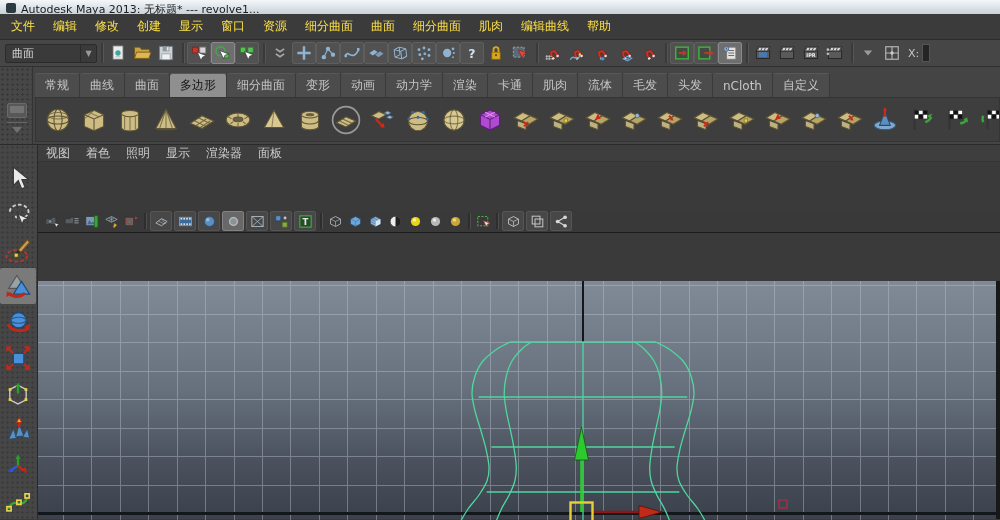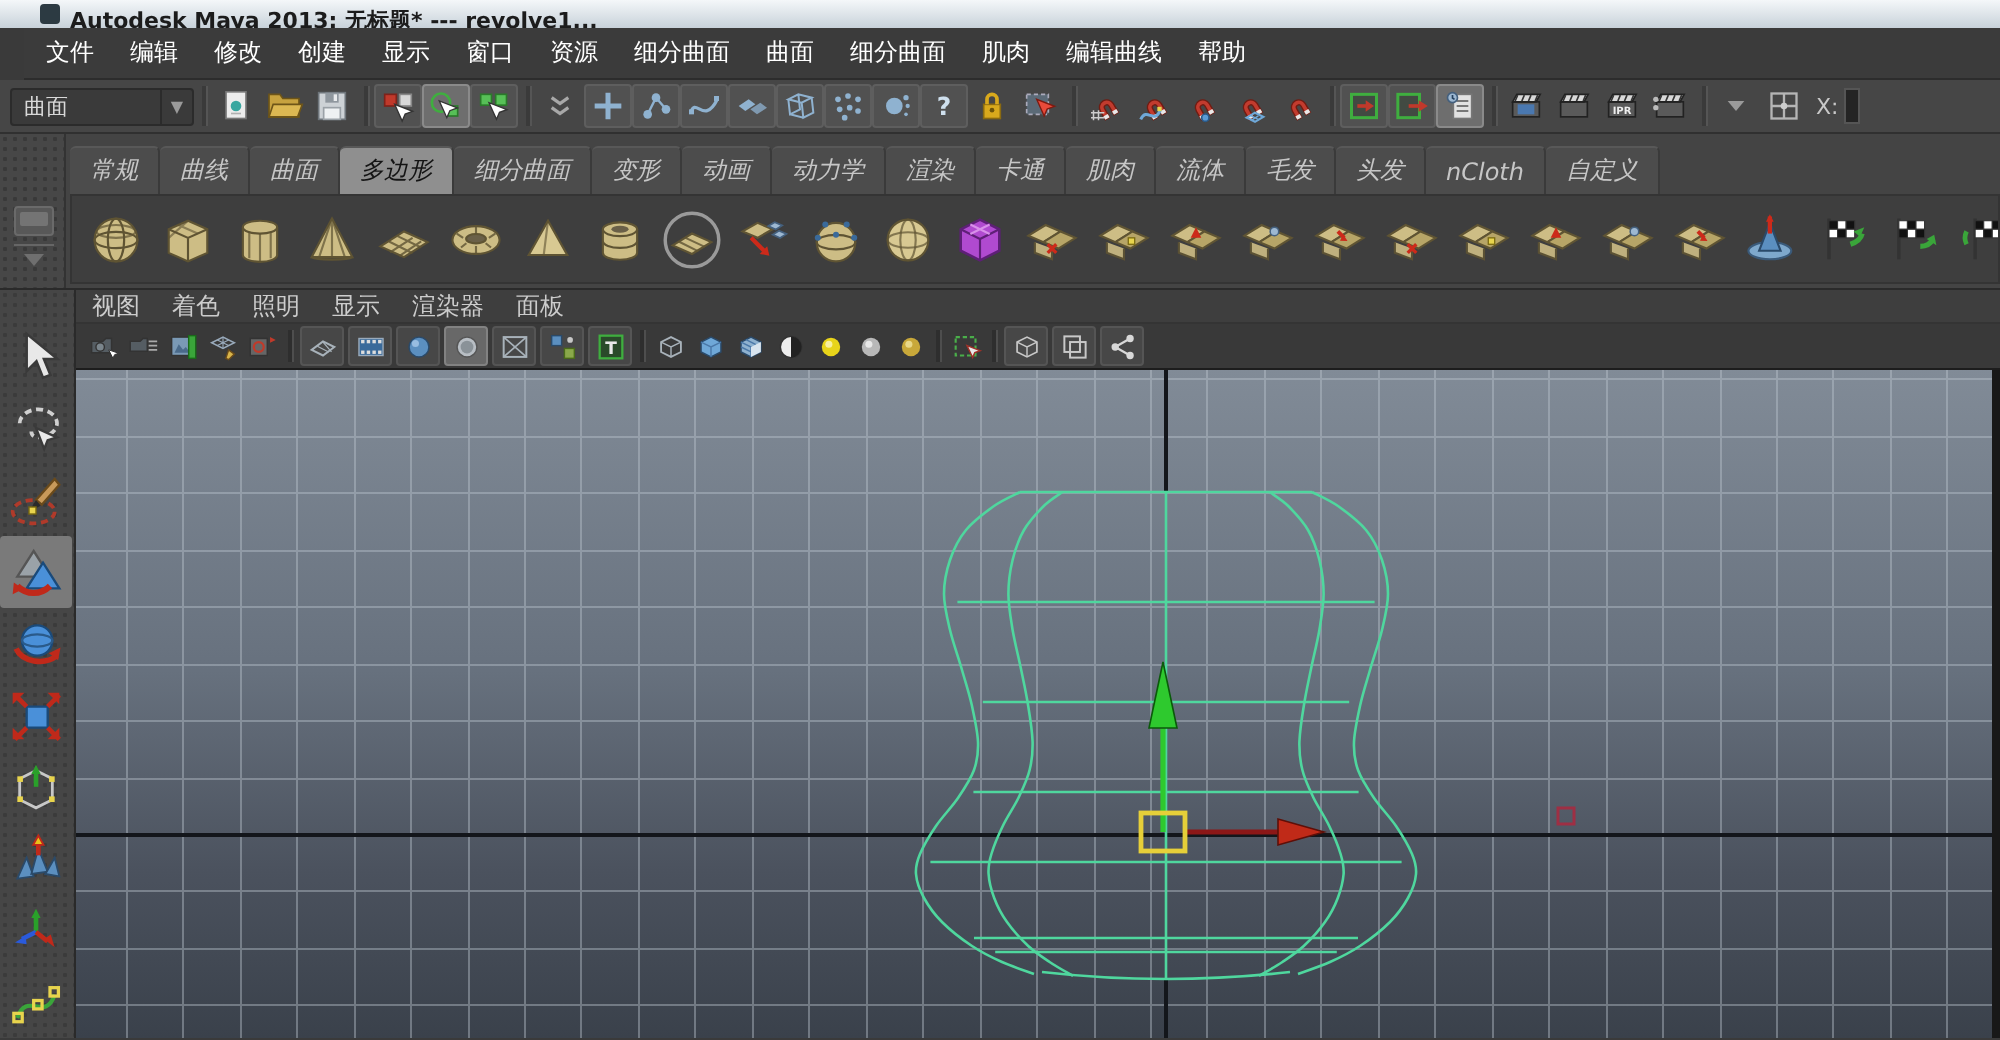--- a/index.html
+++ b/index.html
@@ -1,56 +1,56 @@
 <!DOCTYPE html>
 <html><head>
 <meta charset="utf-8">
 <style>
   html,body{margin:0;padding:0;width:1000px;height:520px;overflow:hidden;background:#3a3a3a;
     font-family:"DejaVu Sans","Liberation Sans",sans-serif;-webkit-font-smoothing:antialiased;}
   *{box-sizing:border-box;}
-  .titlebar{height:14px;background:linear-gradient(#f4f7f9,#c8d2da);display:flex;align-items:center;
-    padding:0 0 0 20px;color:#1c1c1c;font-size:11px;font-weight:bold;white-space:nowrap;overflow:hidden;}
+  .titlebar{height:14px;background:linear-gradient(#f4f7f9,#c8d2da);display:flex;align-items:flex-end;
+    padding:0 0 0 6px;color:#1c1c1c;font-size:11px;font-weight:normal;white-space:nowrap;overflow:hidden;}
   .titlebar .appico{width:10px;height:10px;background:#2c3a42;border-radius:2px;margin:0 5px 1px 0;flex:none;}
   .titlebar span{transform:translateY(3px);}
   .menubar{height:26px;background:#3b3b3b;border-bottom:1px solid #2c2c2c;display:flex;align-items:center;
-    padding-left:2px;color:#ffffff;font-size:12px;margin-left:12px;}
+    padding-left:2px;color:#fde047;font-size:12px;}
   .menubar .mi{padding:4px 9px;}
   .statusline{height:27px;background:#464646;border-bottom:1px solid #303030;display:flex;align-items:center;padding-left:5px;}
   .dd{width:92px;height:19px;background:#3a3a3a;border:1px solid #2b2b2b;border-radius:2px;display:flex;align-items:center;color:#d8d8d8;font-size:11px;}
   .dd .ddlabel{flex:1;padding-left:6px;}
   .dd .ddarrow{width:16px;height:100%;border-left:1px solid #2b2b2b;display:flex;align-items:center;justify-content:center;color:#9a9a9a;font-size:8px;}
   .sep{width:7px;height:22px;margin:0 1px;position:relative;}
   .sep:before{content:"";position:absolute;left:3px;top:1px;bottom:1px;width:2px;background:#3a3a3a;border-right:1px solid #555;}
   .btn{width:24px;height:22px;display:flex;align-items:center;justify-content:center;flex:none;}
   .btn svg{display:block;}
   .btn.framed{background:#515151;border:1px solid #5e5e5e;border-radius:2px;width:24px;height:22px;}
   .btn.active{background:#6e6e6e;border:1px solid #8a8a8a;border-radius:2px;}
   .sl-label{color:#c8c8c8;font-size:11px;margin:0 3px 0 4px;}
   .sl-field{width:8px;height:18px;background:#242424;border:1px solid #555;}
   .shelf{height:78px;background:#444;position:relative;border-bottom:1px solid #2a2a2a;}
   .shelf-grip{position:absolute;left:0;top:0;width:33px;height:100%;background:#474747;
     background-image:radial-gradient(#393939 1px,transparent 1.2px);background-size:5px 5px;border-right:1px solid #333;}
   .shelf-btn1{position:absolute;left:7px;top:36px;width:20px;height:15px;background:#585858;border:1px solid #6a6a6a;border-radius:2px;}
   .shelf-btn1:after{content:"";position:absolute;left:2px;right:2px;top:2px;height:7px;background:#747474;border-radius:1px;}
   .shelf-btn2{position:absolute;left:7px;top:55px;width:20px;height:14px;display:flex;align-items:center;justify-content:center;border-top:1px solid #666;}
   .shelf-btn2:after{content:"";width:0;height:0;border:5px solid transparent;border-top:6px solid #6f6f6f;margin-top:5px;}
-  .tabs{position:absolute;left:35px;top:6px;right:0;height:24px;display:flex;overflow:hidden;font-style:italic;}
+  .tabs{position:absolute;left:35px;top:6px;right:0;height:24px;display:flex;overflow:hidden;}
   .tab{padding:0 10px;display:flex;align-items:center;background:#4c4c4c;color:#c6c6c6;font-size:12px;
     border-right:1px solid #3a3a3a;border-top:1px solid #585858;border-top-left-radius:3px;border-top-right-radius:3px;white-space:nowrap;}
   .tab.active{background:#8f8f8f;color:#141414;text-align:center;}
   .shelf-icons{position:absolute;left:35px;top:30px;right:0;bottom:2px;background:#3e3e3e;border:1px solid #343434;
     display:flex;align-items:center;padding-left:4px;overflow:hidden;}
   .shelf-icon{width:36px;height:38px;display:flex;align-items:center;justify-content:center;flex:none;}
   .main{display:flex;height:374px;}
   .toolbox{width:38px;background:#464646;border-right:1px solid #2a2a2a;padding-top:15px;flex:none;
     background-image:radial-gradient(#3b3b3b 1px,transparent 1.2px);background-size:5px 5px;}
   .tool{width:36px;height:36px;display:flex;align-items:center;justify-content:center;}
   .tool.active{background:#7a7a7a;border-radius:2px;}
-  .right-col{flex:1;display:flex;flex-direction:column;min-width:0;}
+  .right-col{flex:1;display:flex;flex-direction:column;min-width:0;gap:48px;}
   .panelmenu{height:17px;background:#3e3e3e;display:flex;align-items:center;color:#cccccc;font-size:12px;border-bottom:1px solid #343434;}
   .panelmenu .mi{padding:0 8px;}
   .paneltoolbar{height:23px;background:#393939;display:flex;align-items:center;padding-left:3px;border-bottom:1px solid #1d1d1d;}
   .pt-btn{width:20px;height:20px;display:flex;align-items:center;justify-content:center;flex:none;}
   .pt-btn.framed{background:#474747;border:1px solid #555;border-radius:2px;width:22px;height:20px;margin:0 1px;}
   .pt-btn.active{background:#686868;border:1px solid #828282;}
   .pt-sep{width:6px;height:18px;position:relative;margin:0 1px;}
   .pt-sep:before{content:"";position:absolute;left:2px;top:1px;bottom:1px;width:2px;background:#2e2e2e;border-right:1px solid #4e4e4e;}
   .viewport{flex:1;position:relative;background:linear-gradient(#818b97 0%,#67717e 45%,#4b525e 75%,#3a414b 100%);}
   .viewport svg{position:absolute;left:0;top:0;}

